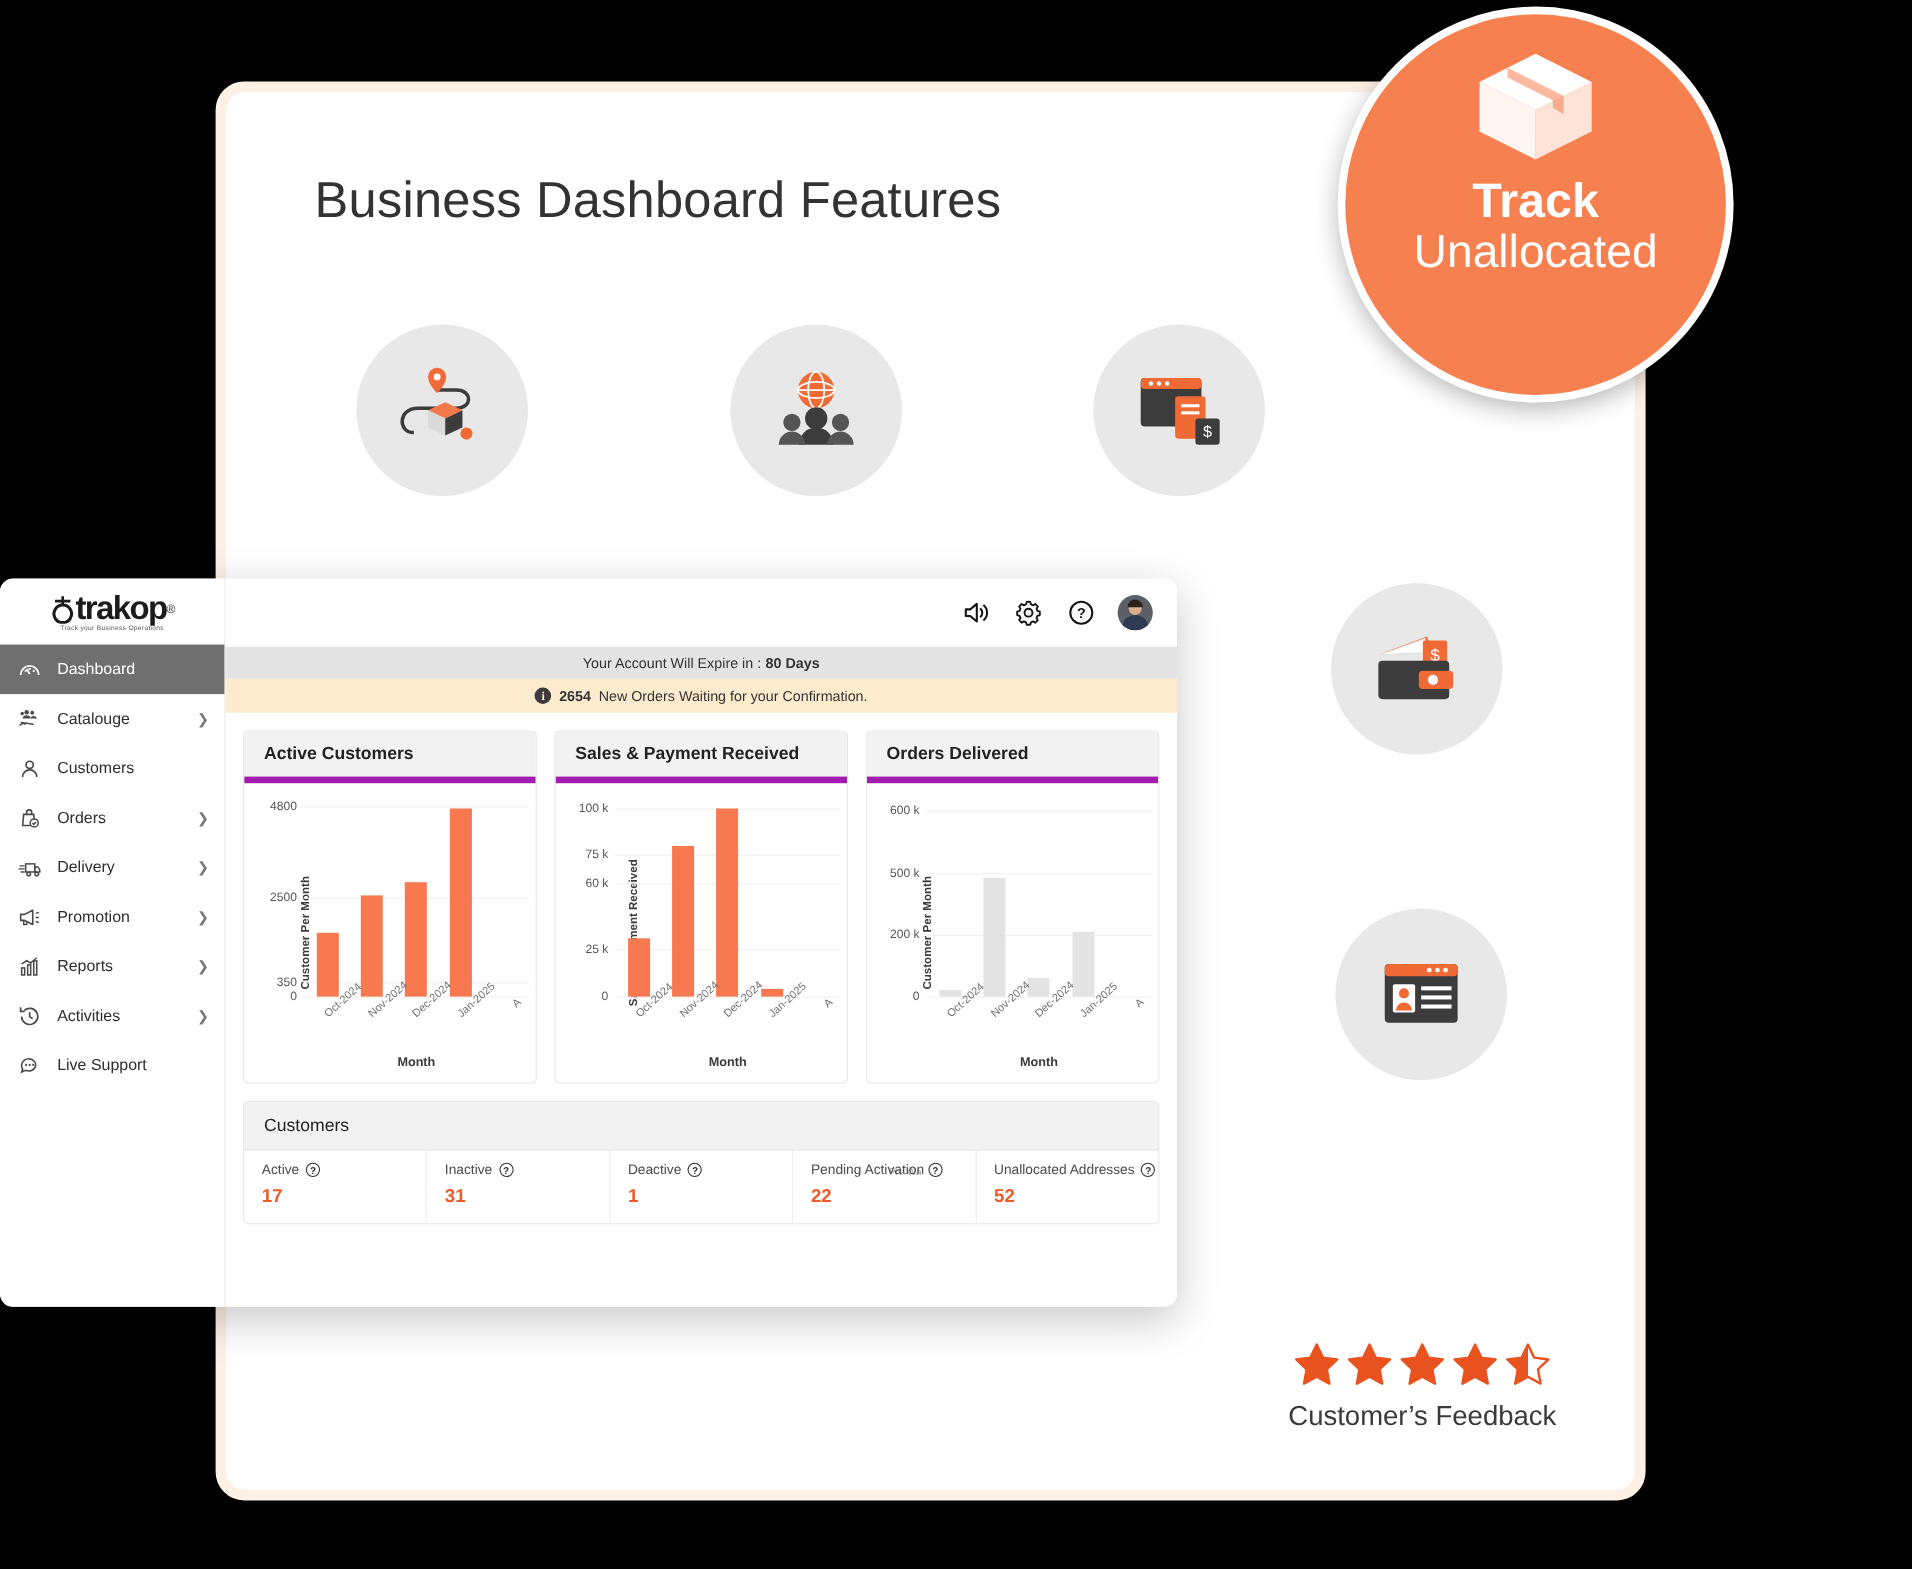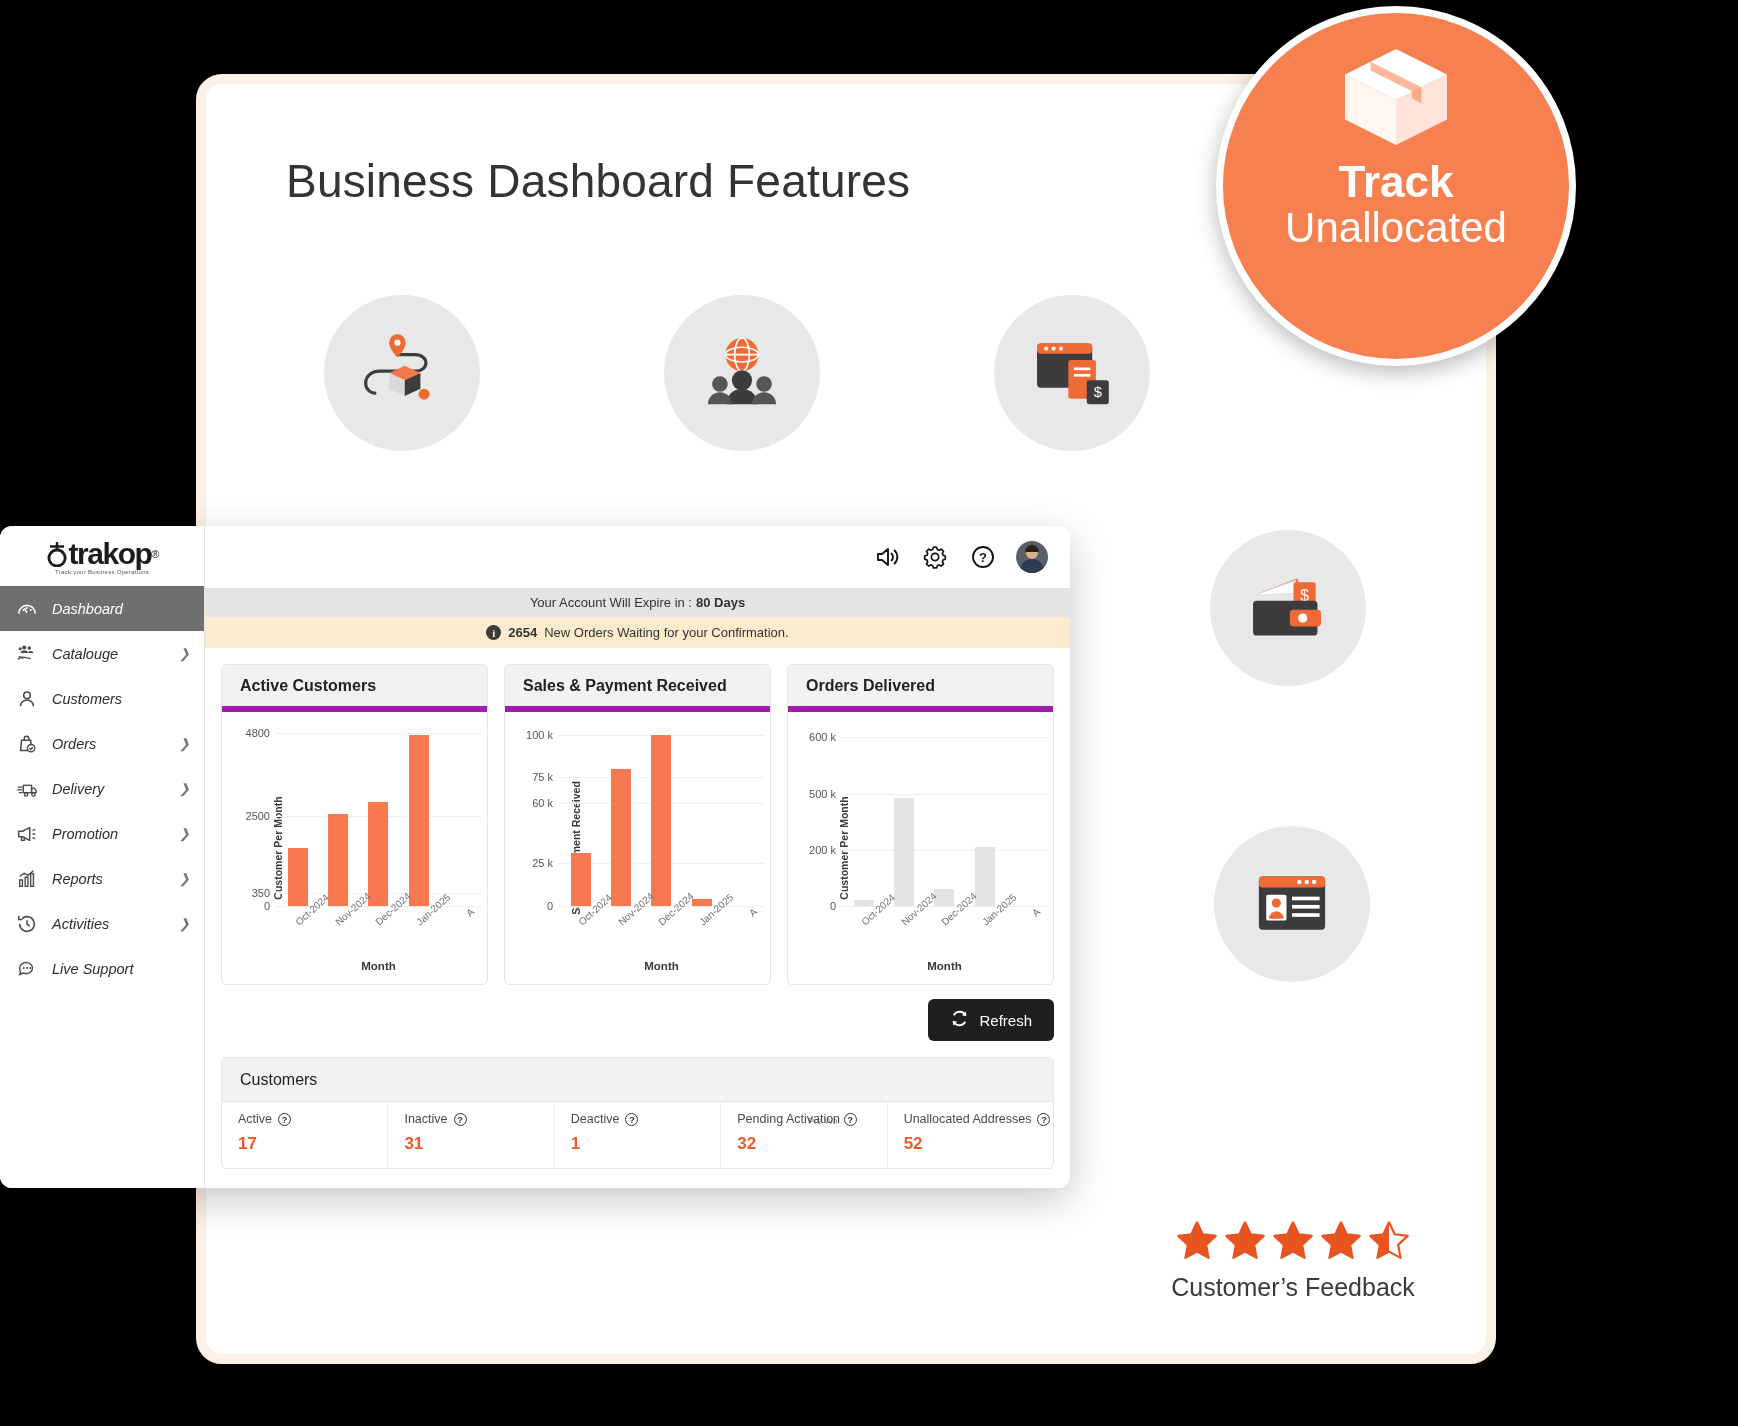--- a/index.html
+++ b/index.html
@@ -92,21 +92,21 @@
   }
   .logo-mark { display:flex; align-items:center; }
   .logo-text { font-size:30px; font-weight:700; color:#1b1b1b; letter-spacing:-1.5px; }
   .logo-reg { font-size:11px; vertical-align:super; color:#1b1b1b; }
   .logo-tag { font-size:6px; color:#555; letter-spacing:.3px; margin-top:-2px; text-align:center;}
 
   .nav-item {
     display:flex; align-items:center;
     height:45px; padding:0 14px;
     color:#2d2d2d; font-size:14.5px;
-    cursor:pointer; gap:12px;font-style:italic;
+    cursor:pointer; gap:12px;
   }
   .nav-item.active { background:#6f6f6f; color:#fff; }
   .nav-ico { width:26px; height:26px; flex:0 0 26px; display:flex; align-items:center; justify-content:center; }
   .nav-label { flex:1; }
   .nav-chev { font-size:13px; color:#777; }
 
   
   #dash-main { flex:1; display:flex; flex-direction:column; background:#fff; min-width:0; }
   #dash-topbar {
     height:62px; display:flex; align-items:center; justify-content:flex-end;
@@ -649,33 +649,20 @@
               <div class="xtick">Nov-2024</div>
               <div class="xtick">Dec-2024</div>
               <div class="xtick">Jan-2025</div>
               <div class="xtick">A</div>
             </div>
             <div class="xaxis-title">Month</div>
           </div>
         </div>
       </div>
 
-    <div id="refresh-row">
-      <button id="refresh-btn">
-        <span>
-          <svg width="19" height="19" viewBox="0 0 20 20">
-            <path d="M16.5 7A7 7 0 0 0 4 6.5" fill="none" stroke="#fff" stroke-width="2"></path>
-            <path d="M3.5 13A7 7 0 0 0 16 13.5" fill="none" stroke="#fff" stroke-width="2"></path>
-            <path d="M16.6 2.6 L17 7.4 L12.4 6.6 Z" fill="#fff"></path>
-            <path d="M3.4 17.4 L3 12.6 L7.6 13.4 Z" fill="#fff"></path>
-          </svg>
-        </span>
-        <span>Refresh</span>
-      </button>
-    </div>
 
     <div id="customers-card">
       <div id="customers-head">Customers</div>
       <div id="customers-stats">
           <div class="stat-cell">
             <div class="stat-label">
               <span>Active</span>
               <span class="q-ico">?</span>
             </div>
             <div class="stat-value">17</div>
@@ -693,21 +680,21 @@
               <span class="q-ico">?</span>
             </div>
             <div class="stat-value">1</div>
           </div>
           <div class="stat-cell">
             <div class="stat-label">
               <span>Pending Activation</span>
               <span class="overlap">Pre Wa</span>
               <span class="q-ico">?</span>
             </div>
-            <div class="stat-value">32</div>
+            <div class="stat-value">22</div>
           </div>
           <div class="stat-cell">
             <div class="stat-label">
               <span>Unallocated Addresses</span>
               <span class="q-ico">?</span>
             </div>
             <div class="stat-value">52</div>
           </div>
         </div>
     </div>

